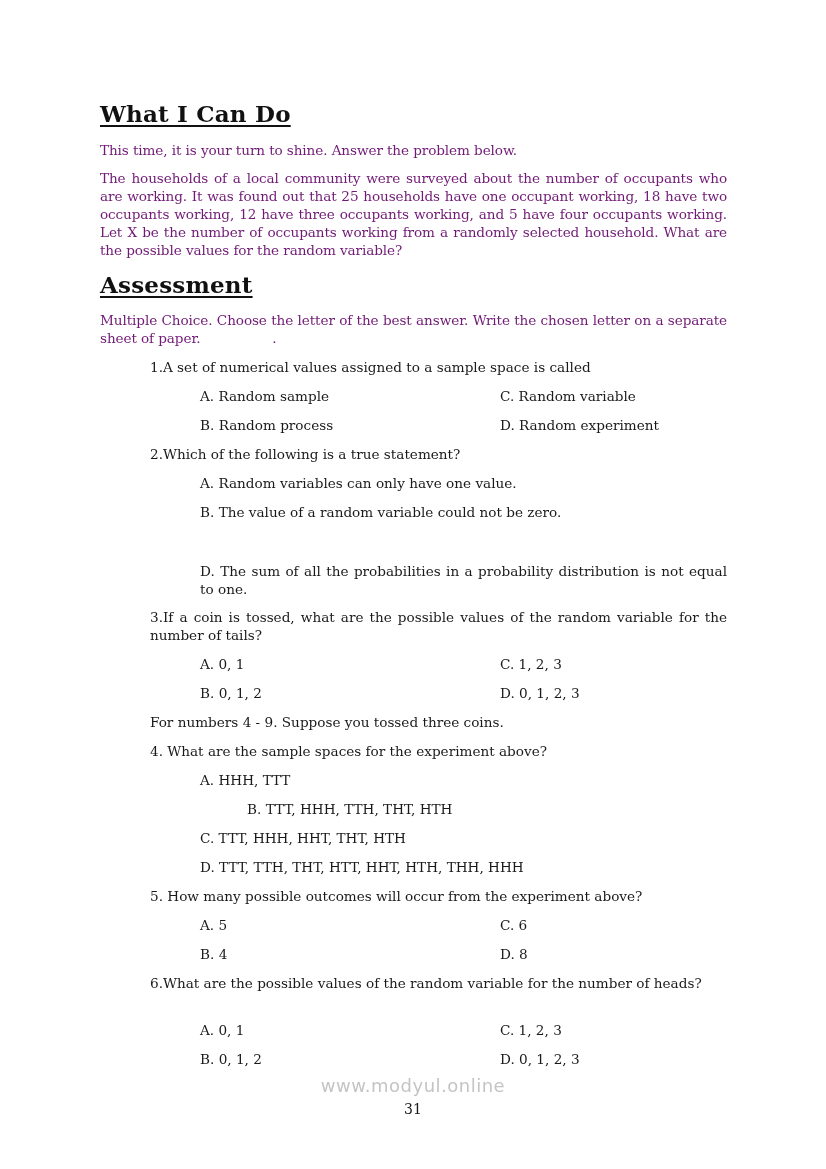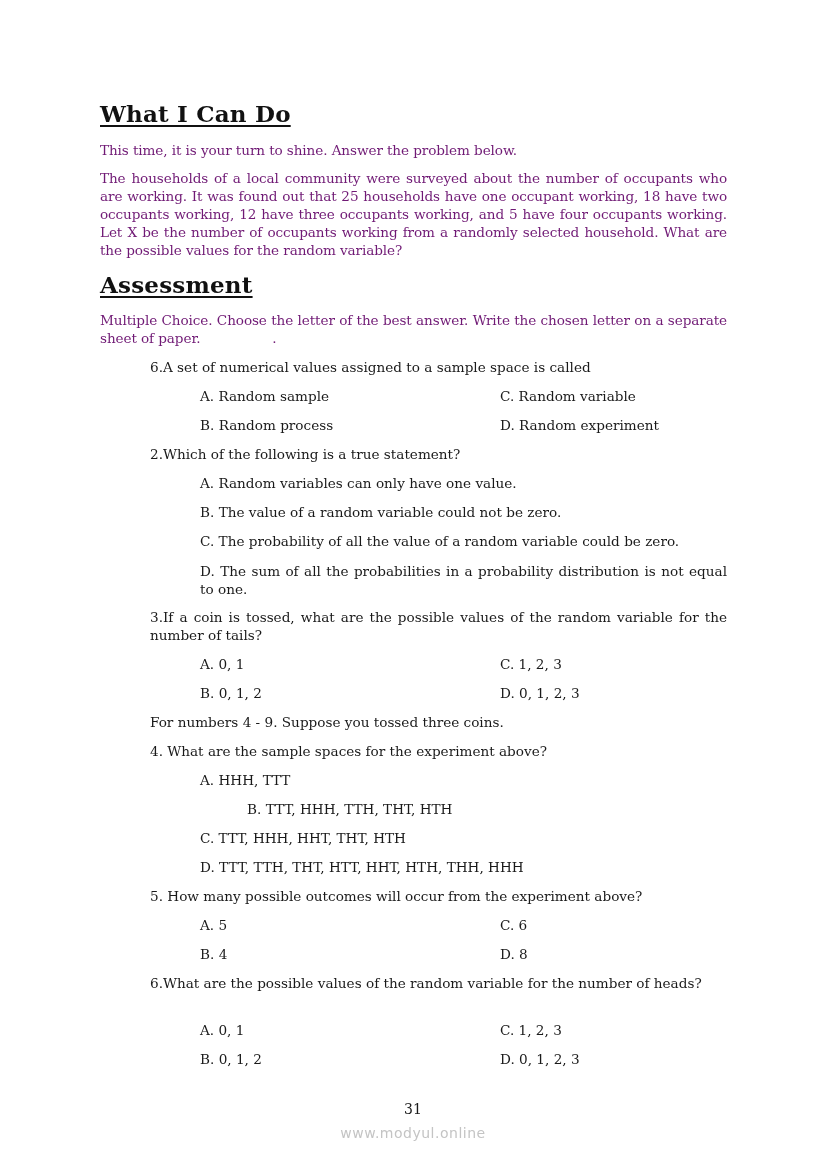--- a/index.html
+++ b/index.html
@@ -9,45 +9,44 @@
   .h1 { position:absolute; left:100px; font-family:"DejaVu Serif", serif; font-weight:bold;
         font-size:23px; text-decoration:underline; text-underline-offset:3px; text-decoration-thickness:2px;
         letter-spacing:0.2px; color:#111; }
   .p { position:absolute; left:100px; width:627px; font-size:13.6px; line-height:18px;
        text-align:justify; color:#701a75; letter-spacing:-0.1px; }
   .q { position:absolute; left:150px; width:577px; font-size:13.6px; line-height:18px; text-align:justify; }
   .q.hang { padding-left:19px; text-indent:-19px; width:558px; }
   .opt { position:absolute; font-size:13.6px; line-height:18px; }
   .optlong { position:absolute; left:200px; width:527px; font-size:13.6px; line-height:18px; text-align:justify; }
   .pagenum { position:absolute; left:0; width:826px; top:1101px; text-align:center; font-size:14px; }
-  .footer { position:absolute; left:0; width:826px; top:1125px; text-align:center;
-            font-family:"DejaVu Sans", sans-serif; font-size:14px; color:#c4c4c4; letter-spacing:0.5px; }
+  .footer { position:absolute; left:0; width:826px; top:1075px; text-align:center;
+            font-family:"DejaVu Sans", sans-serif; font-size:18px; color:#c4c4c4; letter-spacing:0.5px; }
 </style>
 </head>
 <body>
 
 <div class="page">
 
   <div class="h1" style="top:100px;">What I Can Do</div>
   <div class="p" style="top:141px;">This time, it is your turn to shine. Answer the problem below.</div>
   <div class="p" style="top:169px;">The households of a local community were surveyed about the number of occupants who are working. It was found out that 25 households have one occupant working, 18 have two occupants working, 12 have three occupants working, and 5 have four occupants working. Let X be the number of occupants working from a randomly selected household. What are the possible values for the random variable?</div>
 
   <div class="h1" style="top:271px;">Assessment</div>
   <div class="p" style="top:311px; white-space:pre-wrap;">Multiple Choice. Choose the letter of the best answer. Write the chosen letter on a separate sheet of paper.                 .</div>
 
-  <div class="q" style="top:358px;">6.A set of numerical values assigned to a sample space is called</div>
+  <div class="q" style="top:358px;">1.A set of numerical values assigned to a sample space is called</div>
   <div class="opt" style="left:200px; top:387px;">A. Random sample</div>
   <div class="opt" style="left:500px; top:387px;">C. Random variable</div>
   <div class="opt" style="left:200px; top:416px;">B. Random process</div>
   <div class="opt" style="left:500px; top:416px;">D. Random experiment</div>
 
   <div class="q" style="top:445px;">2.Which of the following is a true statement?</div>
   <div class="opt" style="left:200px; top:474px;">A. Random variables can only have one value.</div>
   <div class="opt" style="left:200px; top:503px;">B. The value of a random variable could not be zero.</div>
-  <div class="opt" style="left:200px; top:532px;">C. The probability of all the value of a random variable could be zero.</div>
   <div class="optlong" style="top:562px;">D. The sum of all the probabilities in a probability distribution is not equal to one.</div>
 
   <div class="q" style="top:608px;">3.If a coin is tossed, what are the possible values of the random variable for the number of tails?</div>
   <div class="opt" style="left:200px; top:655px;">A. 0, 1</div>
   <div class="opt" style="left:500px; top:655px;">C. 1, 2, 3</div>
   <div class="opt" style="left:200px; top:684px;">B. 0, 1, 2</div>
   <div class="opt" style="left:500px; top:684px;">D. 0, 1, 2, 3</div>
 
   <div class="q" style="top:713px;">For numbers 4 - 9. Suppose you tossed three coins.</div>
 

